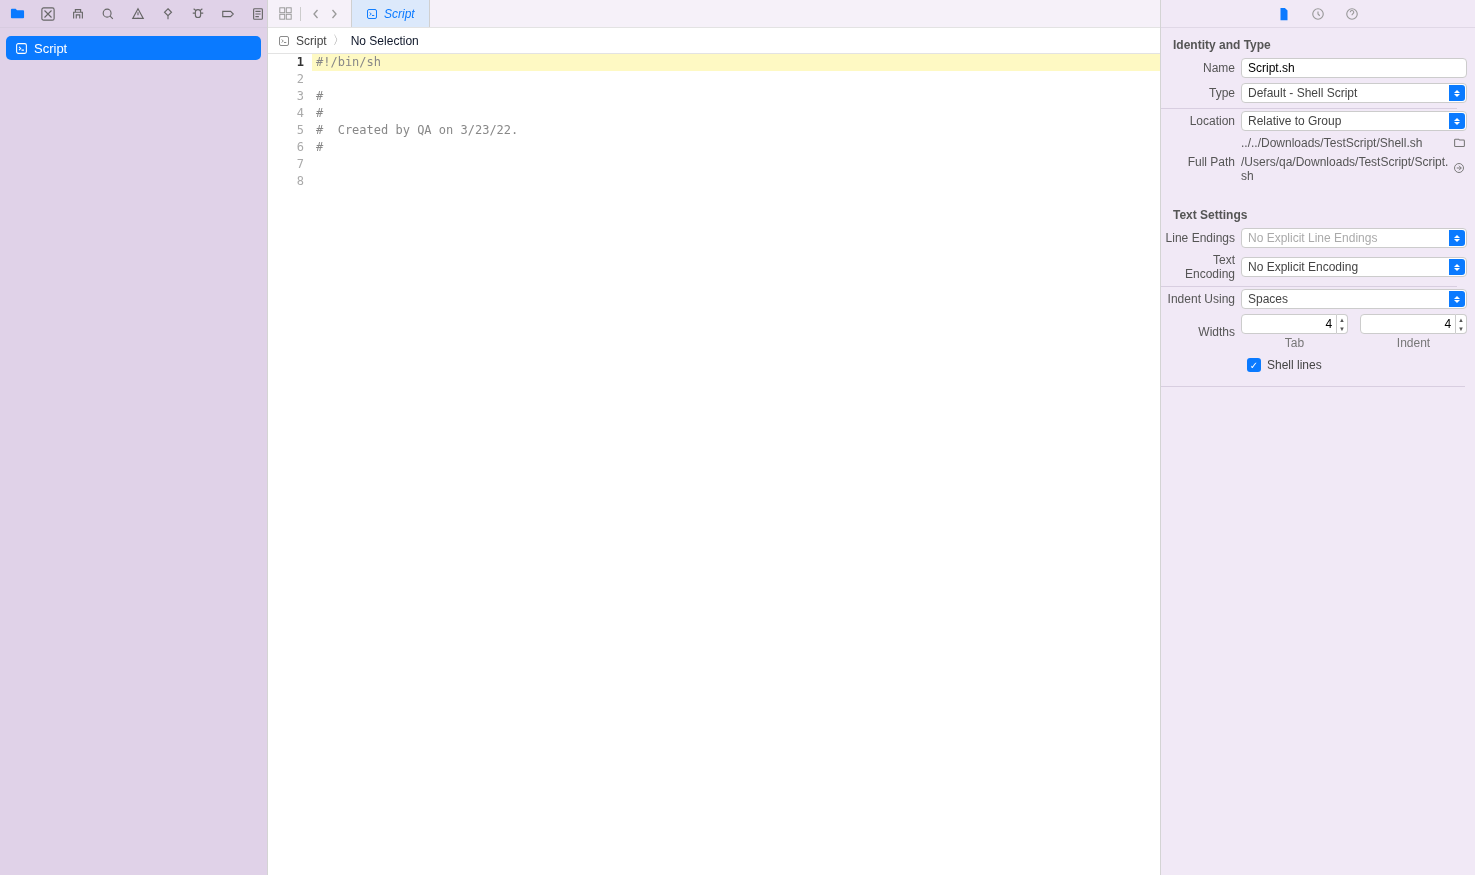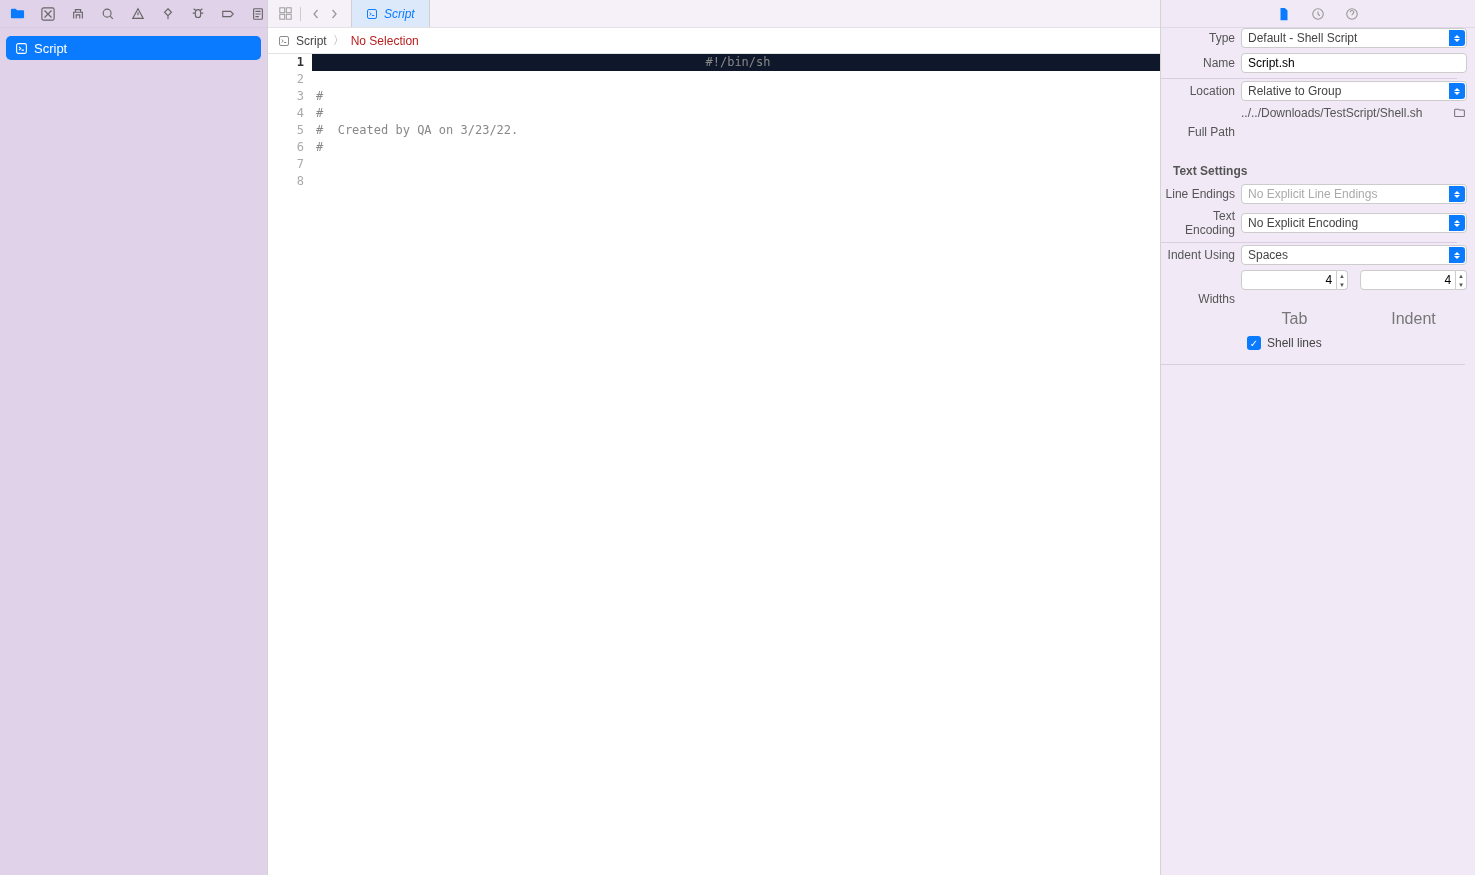--- a/index.html
+++ b/index.html
@@ -118,21 +118,21 @@
       display: flex;
       align-items: center;
       padding: 0 10px;
       gap: 6px;
       font-size: 12px;
       color: #444;
       border-bottom: 1px solid #e3e3e3;
     }
     .jump-bar .jb-icon { width: 12px; height: 12px; color: #888; }
     .jump-sep { color: #999; }
-    .jump-bar .muted { color: #b91c1c; }
+    .jump-bar .muted { color: #0f172a; }
 
     .code-area {
       flex: 1;
       display: flex;
       font-family: "SF Mono", Menlo, monospace;
       font-size: 12px;
       line-height: 17px;
       background: #fff;
     }
     .gutter {
@@ -143,21 +143,21 @@
       background: #fff;
       user-select: none;
     }
     .gutter div { height: 17px; }
     .gutter div.current { color: #333; font-weight: 600; }
     .code-lines {
       flex: 1;
       color: #888;
     }
     .code-lines .line { height: 17px; white-space: pre; padding-left: 4px; }
-    .code-lines .line.hl { background: #0f172a; text-align: center; }
+    .code-lines .line.hl { background: #fef9c3; }
 
     
     .inspector {
       width: 315px;
       background: #f1e9f6;
       border-left: 1px solid #d4d4d4;
       display: flex;
       flex-direction: column;
       font-size: 12px;
       color: #444;
@@ -306,21 +306,21 @@
     }
     .stepper .arrows span {
       flex: 1;
       display: flex;
       align-items: center;
       justify-content: center;
       font-size: 6px;
       color: #555;
       cursor: pointer;
     }
-    .sublabel { font-size: 16px; color: #777; margin-top: 20px; }
+    .sublabel { font-size: 12px; color: #777; margin-top: 2px; }
 
     .checkbox-row {
       display: flex;
       align-items: center;
       gap: 6px;
       margin: 8px 0 0 86px;
     }
     .checkbox {
       width: 14px;
       height: 14px;
@@ -486,34 +486,35 @@
         </svg>
     </span>
     <span class="itab">
       <svg width="14" height="14" viewBox="0 0 16 16">
           <circle cx="8" cy="8" r="6" fill="none" stroke="currentColor" stroke-width="1.3"></circle>
           <path d="M6 6a2 2 0 1 1 3 1.7c-.6.4-1 .8-1 1.8M8 12v.1" stroke="currentColor" stroke-width="1.3" fill="none"></path>
         </svg>
     </span>
   </div>
 
+  <div class="insp-section-title">Identity and Type</div>
   <div class="insp-body">
+    <div class="insp-row">
+      <div class="insp-label">Name</div>
+      <div class="insp-field">
+        <input class="insp-input" value="Script.sh" style="">
+      </div>
+    </div>
     <div class="insp-row">
       <div class="insp-label">Type</div>
       <div class="insp-field">
         <div class="insp-select">
           <span class="sel-text">Default - Shell Script</span>
           <span class="caret"></span>
         </div>
-      </div>
-    </div>
-    <div class="insp-row">
-      <div class="insp-label">Name</div>
-      <div class="insp-field">
-        <input class="insp-input" value="Script.sh" style="">
       </div>
     </div>
     <div class="insp-divider"></div>
     <div class="insp-row">
       <div class="insp-label">Location</div>
       <div class="insp-field">
         <div class="insp-select">
           <span class="sel-text">Relative to Group</span>
           <span class="caret"></span>
         </div>
@@ -525,20 +526,29 @@
         <div class="insp-static">../../Downloads/TestScript/Shell.sh</div>
         <span class="loc-icon-folder">
           <svg width="13" height="13" viewBox="0 0 16 16">
               <path fill="none" stroke="currentColor" stroke-width="1.3" d="M2 5a1 1 0 0 1 1-1h4l1 1h5a1 1 0 0 1 1 1v6a1 1 0 0 1-1 1H3a1 1 0 0 1-1-1z"></path>
             </svg>
         </span>
       </div>
     </div>
     <div class="insp-row top">
       <div class="insp-label">Full Path</div>
+      <div class="insp-field">
+        <div class="insp-static">/Users/qa/Downloads/TestScript/Script.sh</div>
+        <span class="loc-arrow">
+          <svg width="12" height="12" viewBox="0 0 16 16">
+              <circle cx="8" cy="8" r="6" fill="none" stroke="currentColor" stroke-width="1.3"></circle>
+              <path d="M8 5l3 3-3 3M11 8H5" stroke="currentColor" stroke-width="1.3" fill="none"></path>
+            </svg>
+        </span>
+      </div>
     </div>
   </div>
 
   <div class="insp-section-title">Text Settings</div>
   <div class="insp-body">
     <div class="insp-row">
       <div class="insp-label">Line Endings</div>
       <div class="insp-field">
         <div class="insp-select placeholder">
           <span class="sel-text">No Explicit Line Endings</span>

